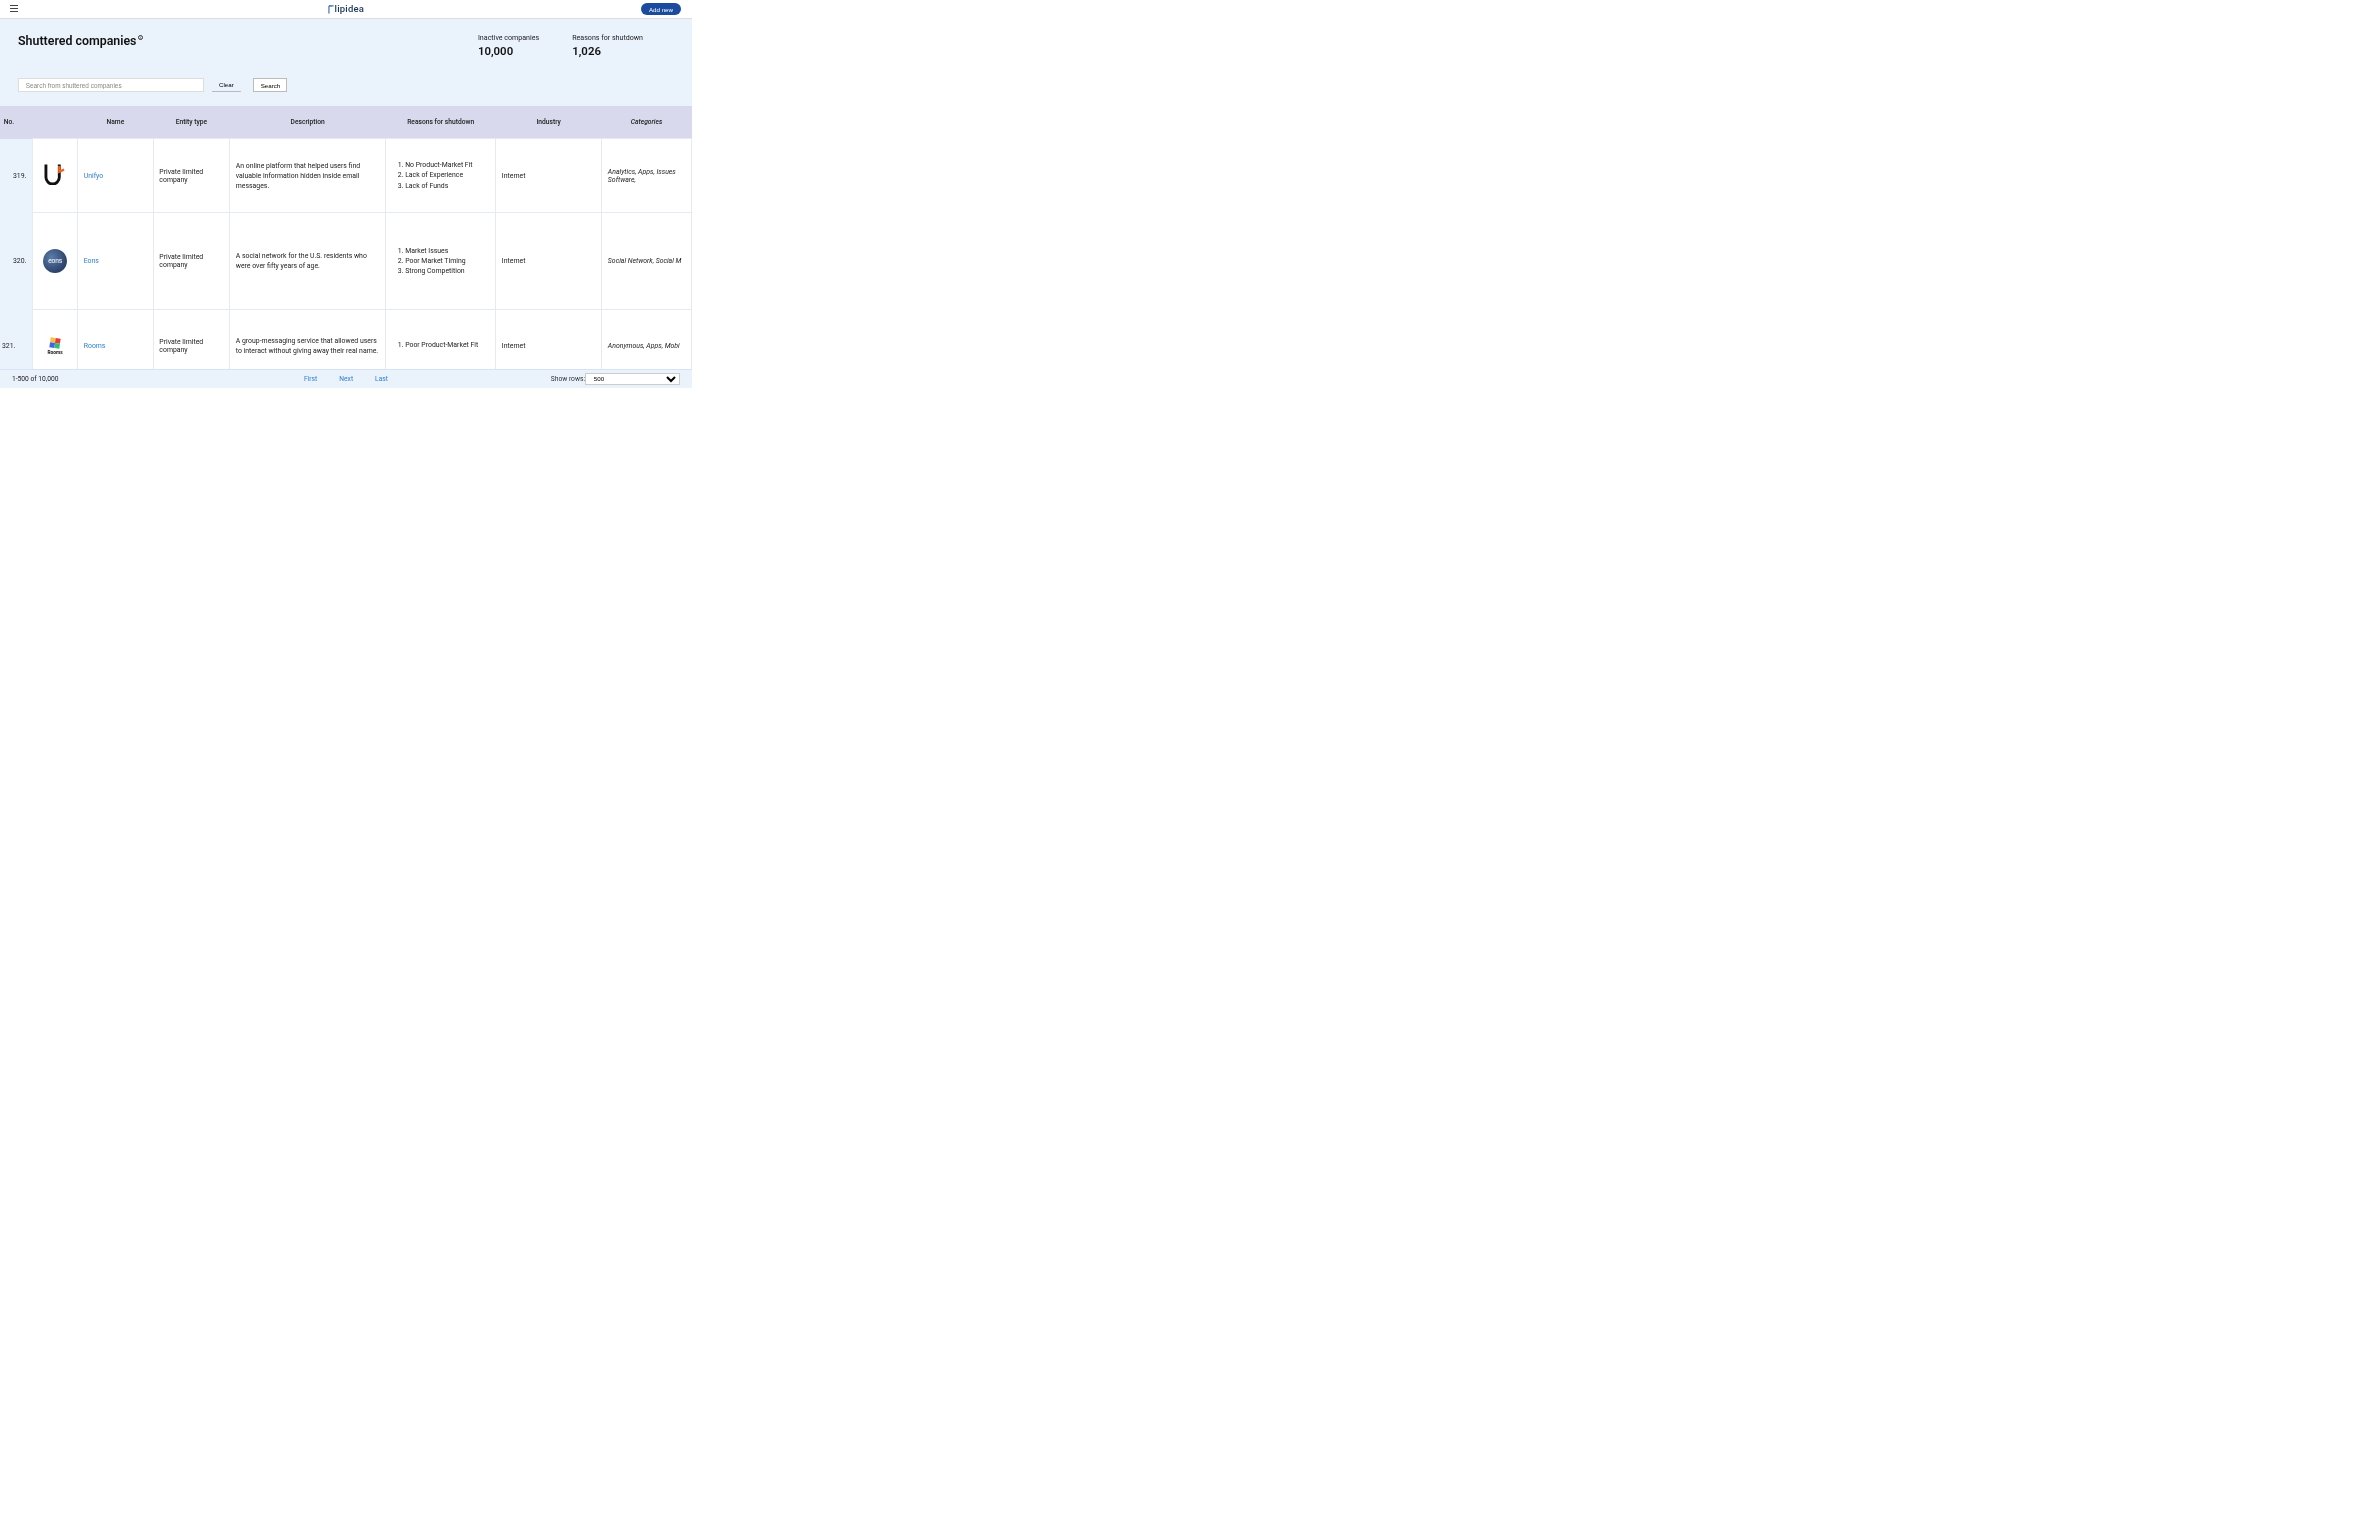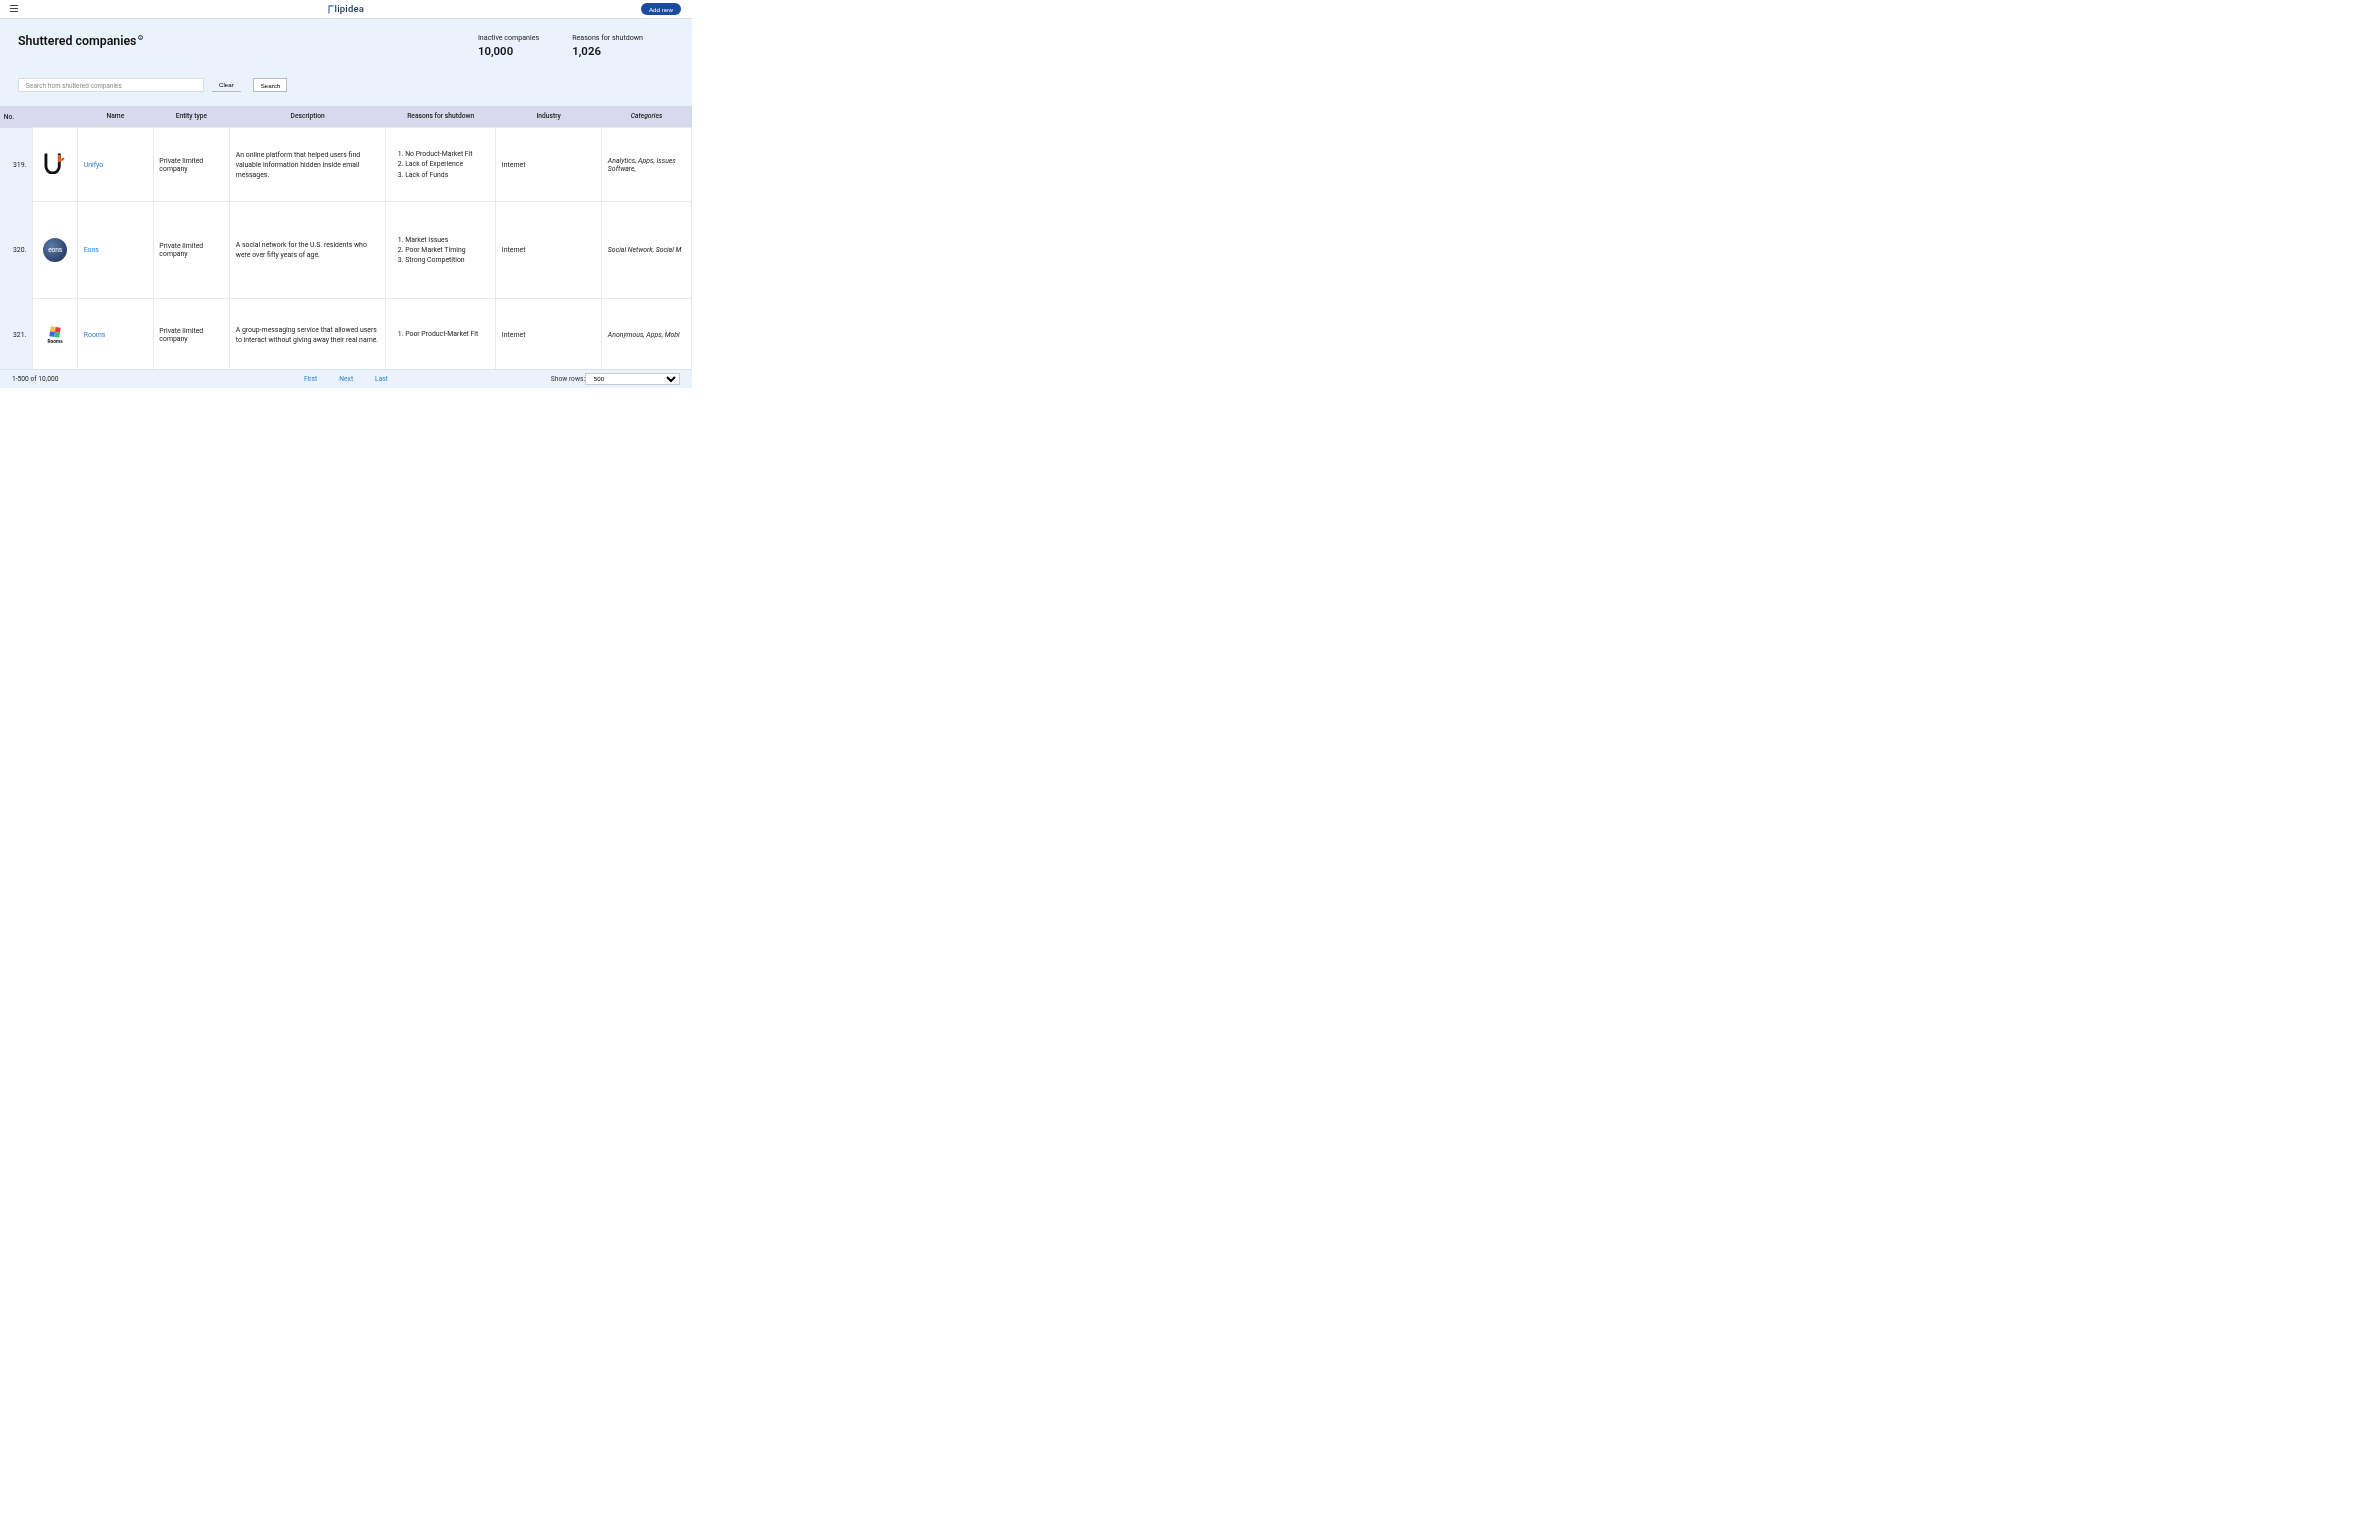--- a/index.html
+++ b/index.html
@@ -27,21 +27,21 @@
 
 .search-row { padding: 20px 18px 13.3px 18px; display: flex; align-items: center; gap: 3.8px; }
 .search-input { width: 186px; height: 14.7px; border: 0.5px solid #ddd; padding: 0 6.7px; font-size: 6.4px; color: #333; background: #fff; }
 .search-input::placeholder { color: #888; }
 .clear-btn { width: 29.5px; height: 14.3px; border: none; border-bottom: 0.5px solid #bbb; background: transparent; font-size: 6.2px; cursor: pointer; margin-left: 3.8px; }
 .search-btn { width: 34px; height: 14.7px; border: 0.5px solid #bbb; background: #fff; font-size: 6.2px; cursor: pointer; margin-left: 8.6px; }
 
 
 .table-wrap { overflow-x: auto; }
 .tbl { border-collapse: collapse; table-layout: fixed; }
-.tbl thead th { background: #d8d9ed; height: 22px; font-size: 6.7px; font-weight: 500; color: #222; text-align: center; border: none; }
+.tbl thead th { background: #d8d9ed; height: 33px; font-size: 6.7px; font-weight: 500; color: #222; text-align: center; border: none; }
 .tbl tbody td { background: #fff; border: 0.5px solid #e5eaf2; vertical-align: middle; padding: 4.8px 5.7px; font-size: 6.9px; color: #222; }
 .col-no { width: 15.7px; text-align: left; }
 .col-logo { width: 46px; }
 .col-name { width: 81px; }
 .col-entity { width: 81px; }
 .col-desc { width: 170px; }
 .col-reason { width: 116px; }
 .col-industry { width: 115px; }
 .col-cat { width: 95px; font-style: italic; }
 .tbl tbody tr { height: 74px; }
@@ -165,21 +165,21 @@
               <ol class="reasons-list">
                 <li>Market Issues</li>
                 <li>Poor Market Timing</li>
                 <li>Strong Competition</li>
               </ol>
             </td>
             <td class="col-industry">Internet</td>
             <td class="col-cat">Social Network, Social M</td>
           </tr>
           <tr class="r2">
-            <td class="col-no" style="background: rgb(234, 242, 252); border: none; padding-left: 1.9px; text-align: right;">321.</td>
+            <td class="col-no" style="background: rgb(234, 242, 252); border: none; padding-left: 1.9px;">321.</td>
             <td class="col-logo logo-cell"><span class="logo-rooms">
                 <span class="logo-rooms-tiles">
                   <span></span>
                   <span></span>
                   <span></span>
                   <span></span>
                 </span>
                 <span class="logo-rooms-label">Rooms</span>
               </span></td>
             <td class="col-name"><a href="#" class="name-link">Rooms</a></td>

